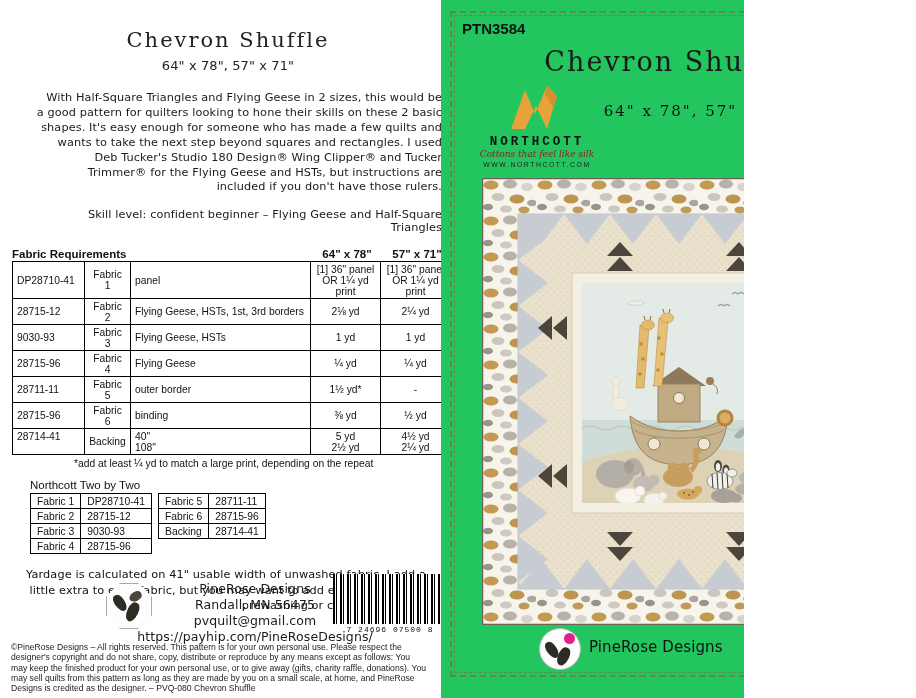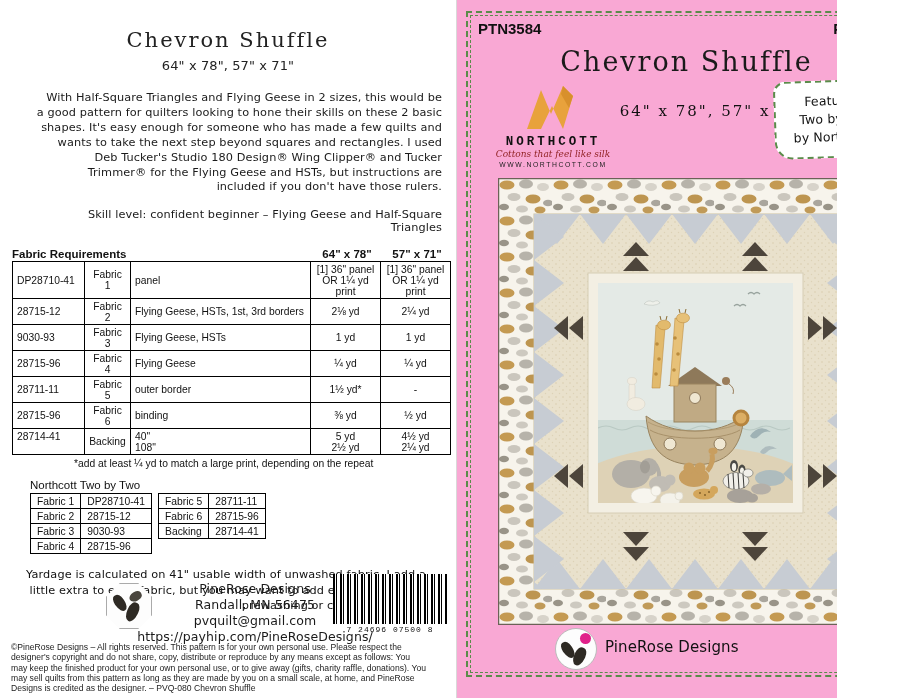--- a/index.html
+++ b/index.html
@@ -1,17 +1,17 @@
 <!DOCTYPE html>
 <html><head>
 <meta charset="utf-8">
 <style>
   * { margin:0; padding:0; box-sizing:border-box; }
   html,body { background:#fff; }
-  .spread { position:relative; width:837px; height:698px; background:#fff; overflow:hidden;
+  .spread { position:relative; width:744px; height:698px; background:#fff; overflow:hidden;
             font-family:"Liberation Sans", sans-serif; color:#111; }
   .hand { font-family:"DejaVu Sans", sans-serif; letter-spacing:0.1px;text-align:right; }
   .curly { font-family:"DejaVu Serif", serif; letter-spacing:2px; }
 
   
   .lp { position:absolute; left:0; top:0; width:456px; height:698px; background:#fff; }
   .page-divider { position:absolute; left:456px; top:0; width:1px; height:698px; background:#d9d9d9; }
   .lp-title { margin-top:28px; text-align:center; font-size:21px; color:#222; }
   .lp-sub   { margin-top:6px; text-align:center; font-size:13px; color:#222; }
   .lp-intro { margin:18px 14px 0 36px; font-size:11.3px; line-height:1.32; color:#1a1a1a; }
@@ -43,21 +43,21 @@
   .lp-contact .url { font-size:12.5px; }
 
   .barcode { position:absolute; left:333px; top:574px; width:114px; height:62px; }
   .bars { width:100%; height:50px; background:
           repeating-linear-gradient(90deg,#000 0 2px,#fff 2px 3px,#000 3px 4px,#fff 4px 7px,#000 7px 9px,#fff 9px 10px,#000 10px 11px,#fff 11px 14px); }
   .bar-digits { margin-top:1px; text-align:center; font-size:8px; font-family:"Liberation Mono", monospace; letter-spacing:1px; }
 
   .lp-copy { position:absolute; left:11px; top:642px; width:415px; font-size:8.6px; line-height:1.2; color:#222; }
 
   
-  .rp { position:absolute; left:457px; top:0; width:459px; height:698px; background:#f9a8d4; }
+  .rp { position:absolute; left:441px; top:0; width:459px; height:698px; background:#22c55e; }
   .border-outer { position:absolute; left:9px; top:11px; right:5px; bottom:21px;
                   border:2px dashed #5a8c4a; }
   .border-inner { position:absolute; left:13px; top:15px; right:9px; bottom:25px;
                   border:1px dashed #5a8c4a; }
   .rp-ptn { position:absolute; left:21px; top:20px; font-weight:bold; font-size:15px; }
   .rp-pvq { position:absolute; right:21px; top:20px; font-weight:bold; font-size:15px; }
   .rp-title { position:absolute; left:0; top:46px; width:100%; text-align:center; font-size:27px; color:#1a1a1a; }
   .rp-sub { position:absolute; left:140px; top:102px; width:235px; text-align:center; font-size:15px; }
 
   .nc { position:absolute; left:34px; top:84px; width:124px; text-align:center; }

